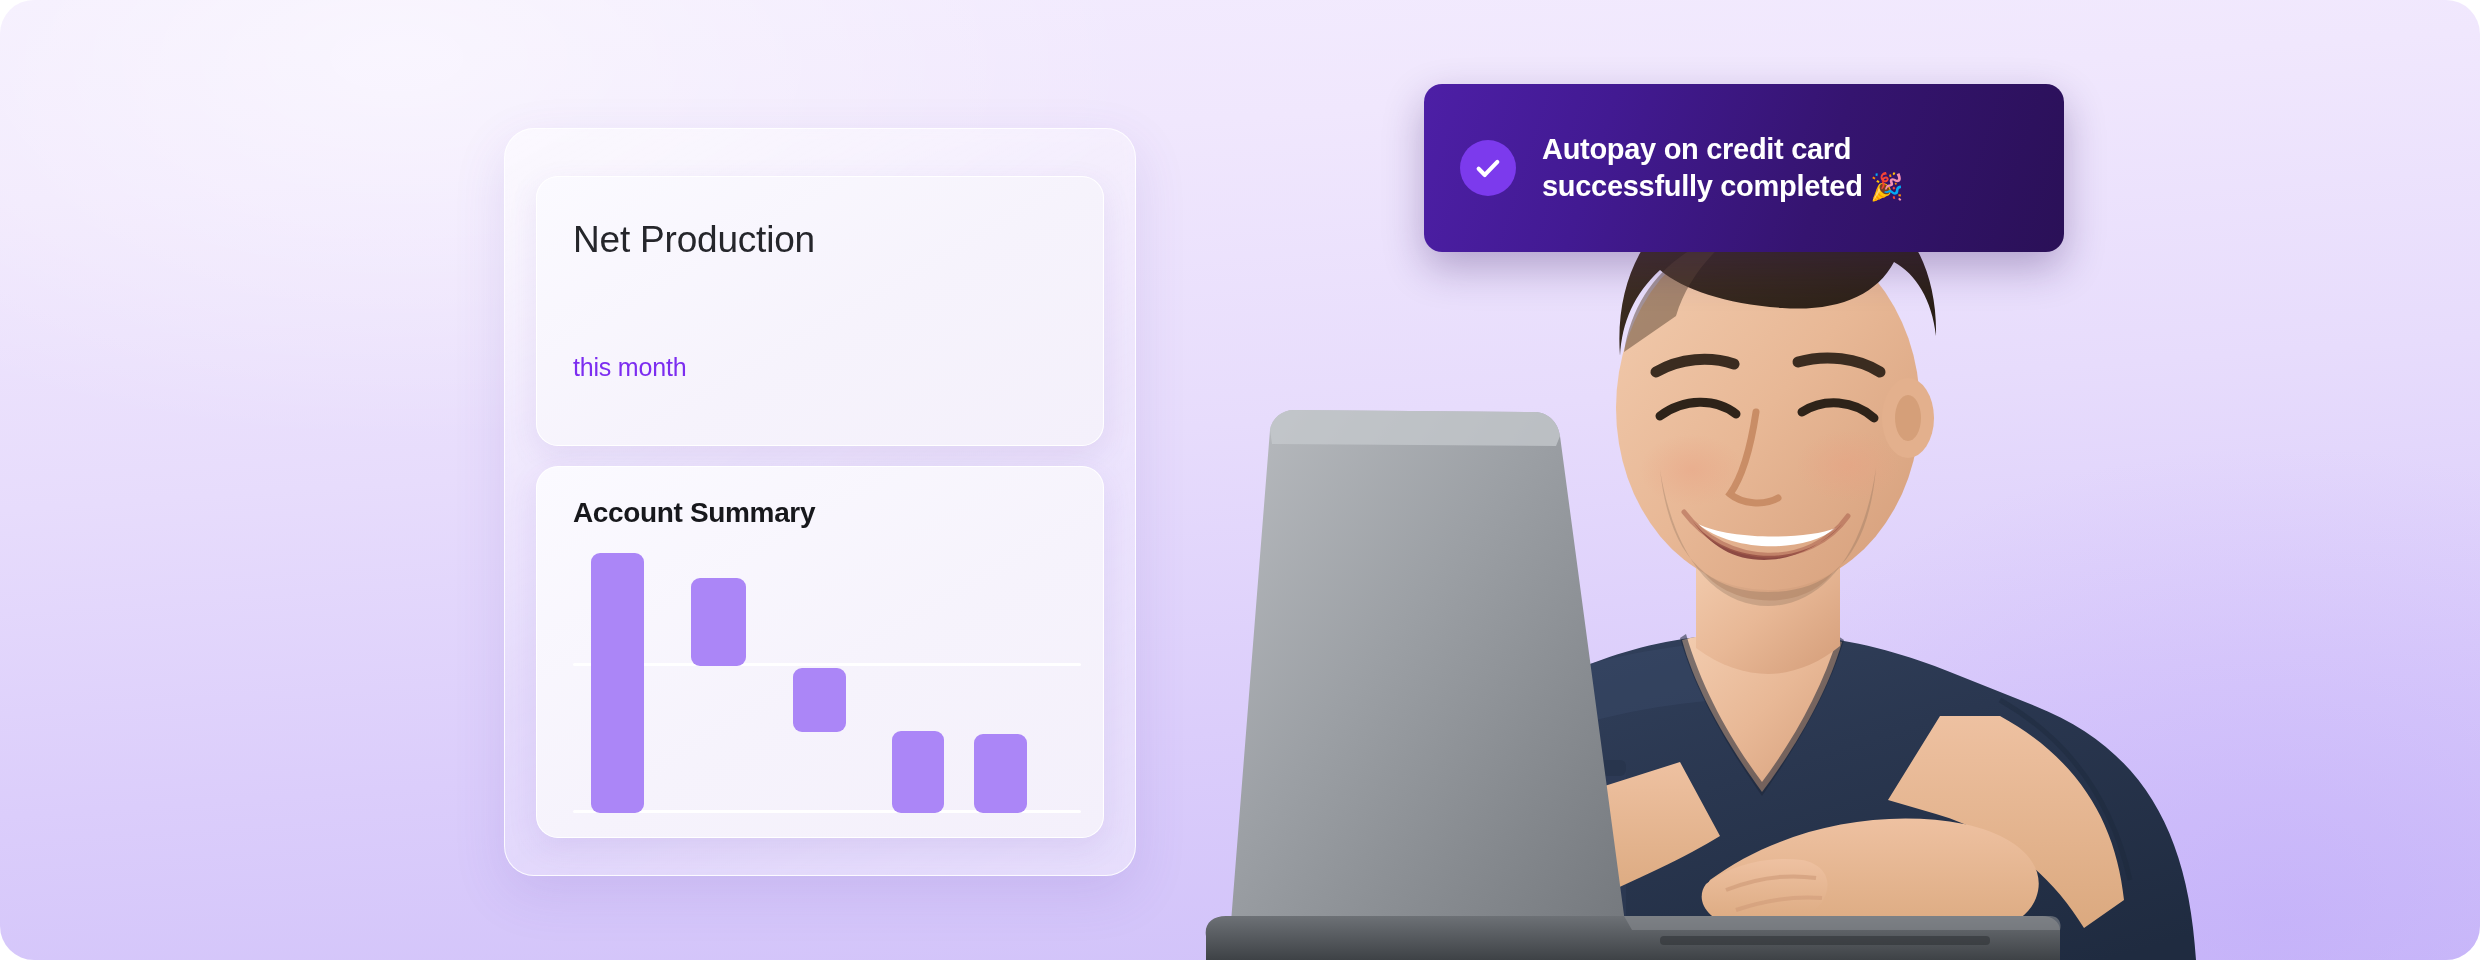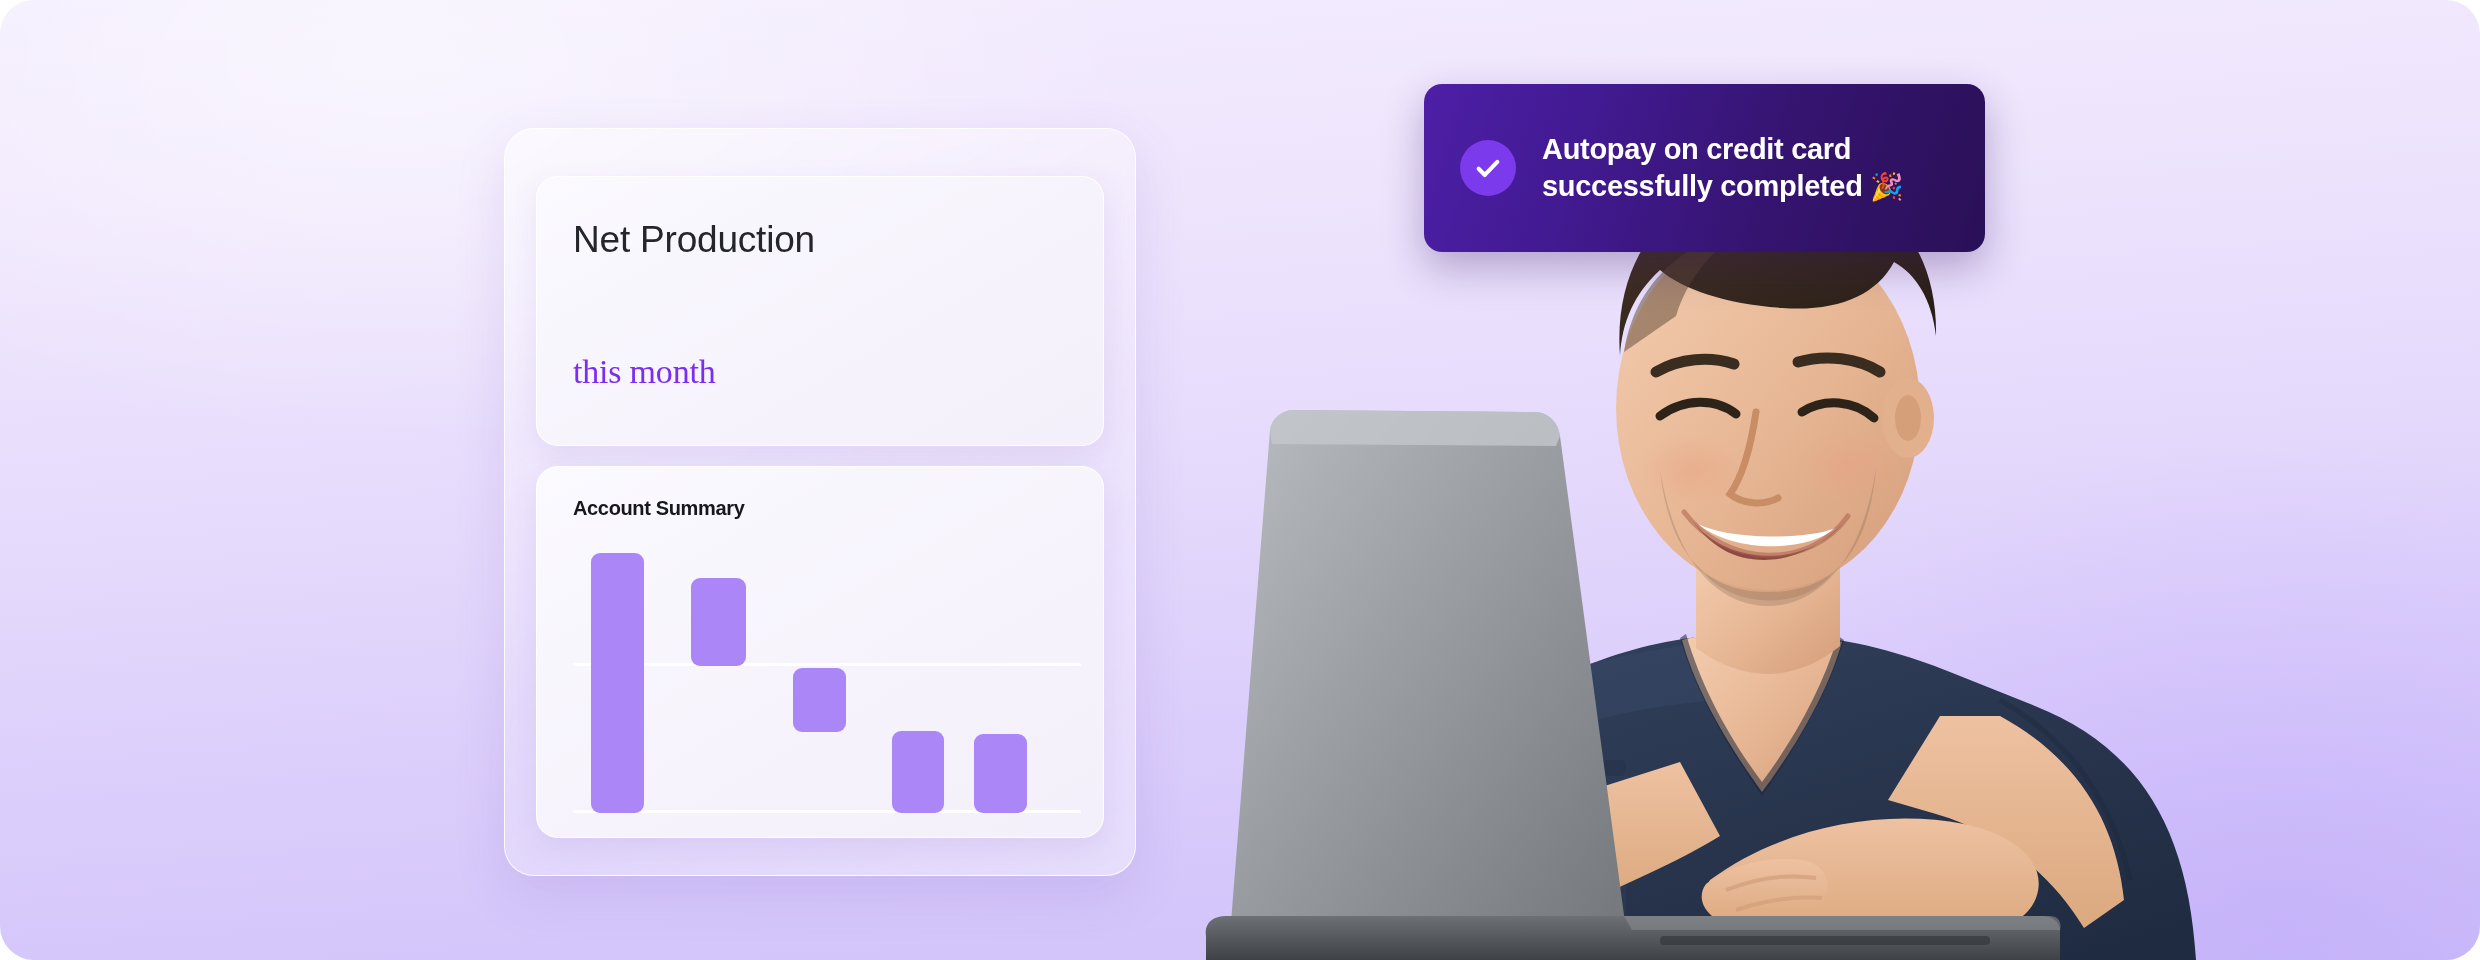--- a/index.html
+++ b/index.html
@@ -87,33 +87,32 @@
   }
   .metric-amount .cents {
     font-size: 38px;
     font-weight: 500;
     letter-spacing: -.6px;
   }
   .metric-period {
     position: absolute;
     left: 36px;
     top: 176px;
-    font-size: 34px;
+    font-size: 25px;
     font-weight: 400;
     color: #7c2df0;
     letter-spacing: -.2px;
     white-space: nowrap;
-    font-family: Liberation Serif, serif;
   }
 
   .summary-title {
     position: absolute;
     left: 36px;
     top: 30px;
-    font-size: 20px;
+    font-size: 28px;
     font-weight: 700;
     color: #17181c;
     letter-spacing: -.35px;
     white-space: nowrap;
   }
 
   
   .chart {
     position: absolute;
     left: 36px;
@@ -144,21 +143,21 @@
     height: 960px;
     pointer-events: none;
   }
   .photo svg { display: block; width: 100%; height: 100%; }
 
   
   .toast {
     position: absolute;
     left: 1424px;
     top: 84px;
-    width: 561px;
+    width: 640px;
     height: 168px;
     border-radius: 18px;
     background: linear-gradient(108deg, #4d1fa6 0%, #421a92 28%, #351470 62%, #2a1057 100%);
     box-shadow: 0 16px 40px rgba(45, 16, 92, .30);
     display: flex;
     align-items: center;
     gap: 26px;
     padding: 0 38px 0 36px;
     box-sizing: border-box;
   }

